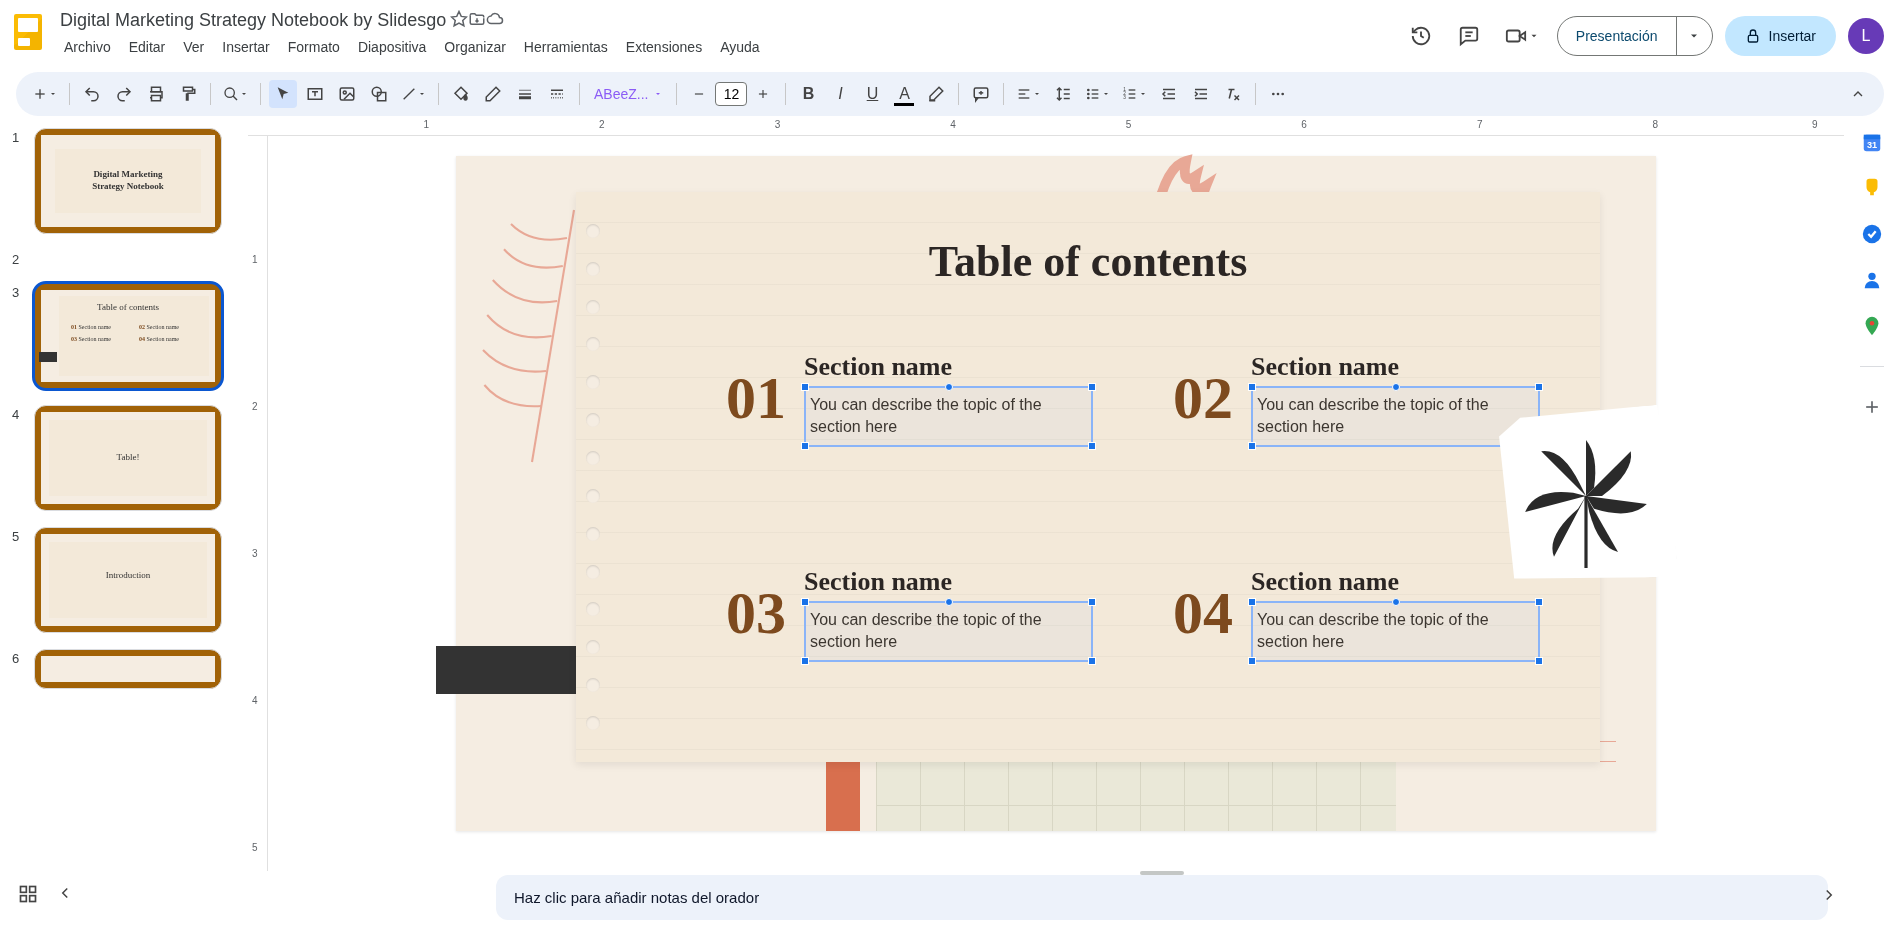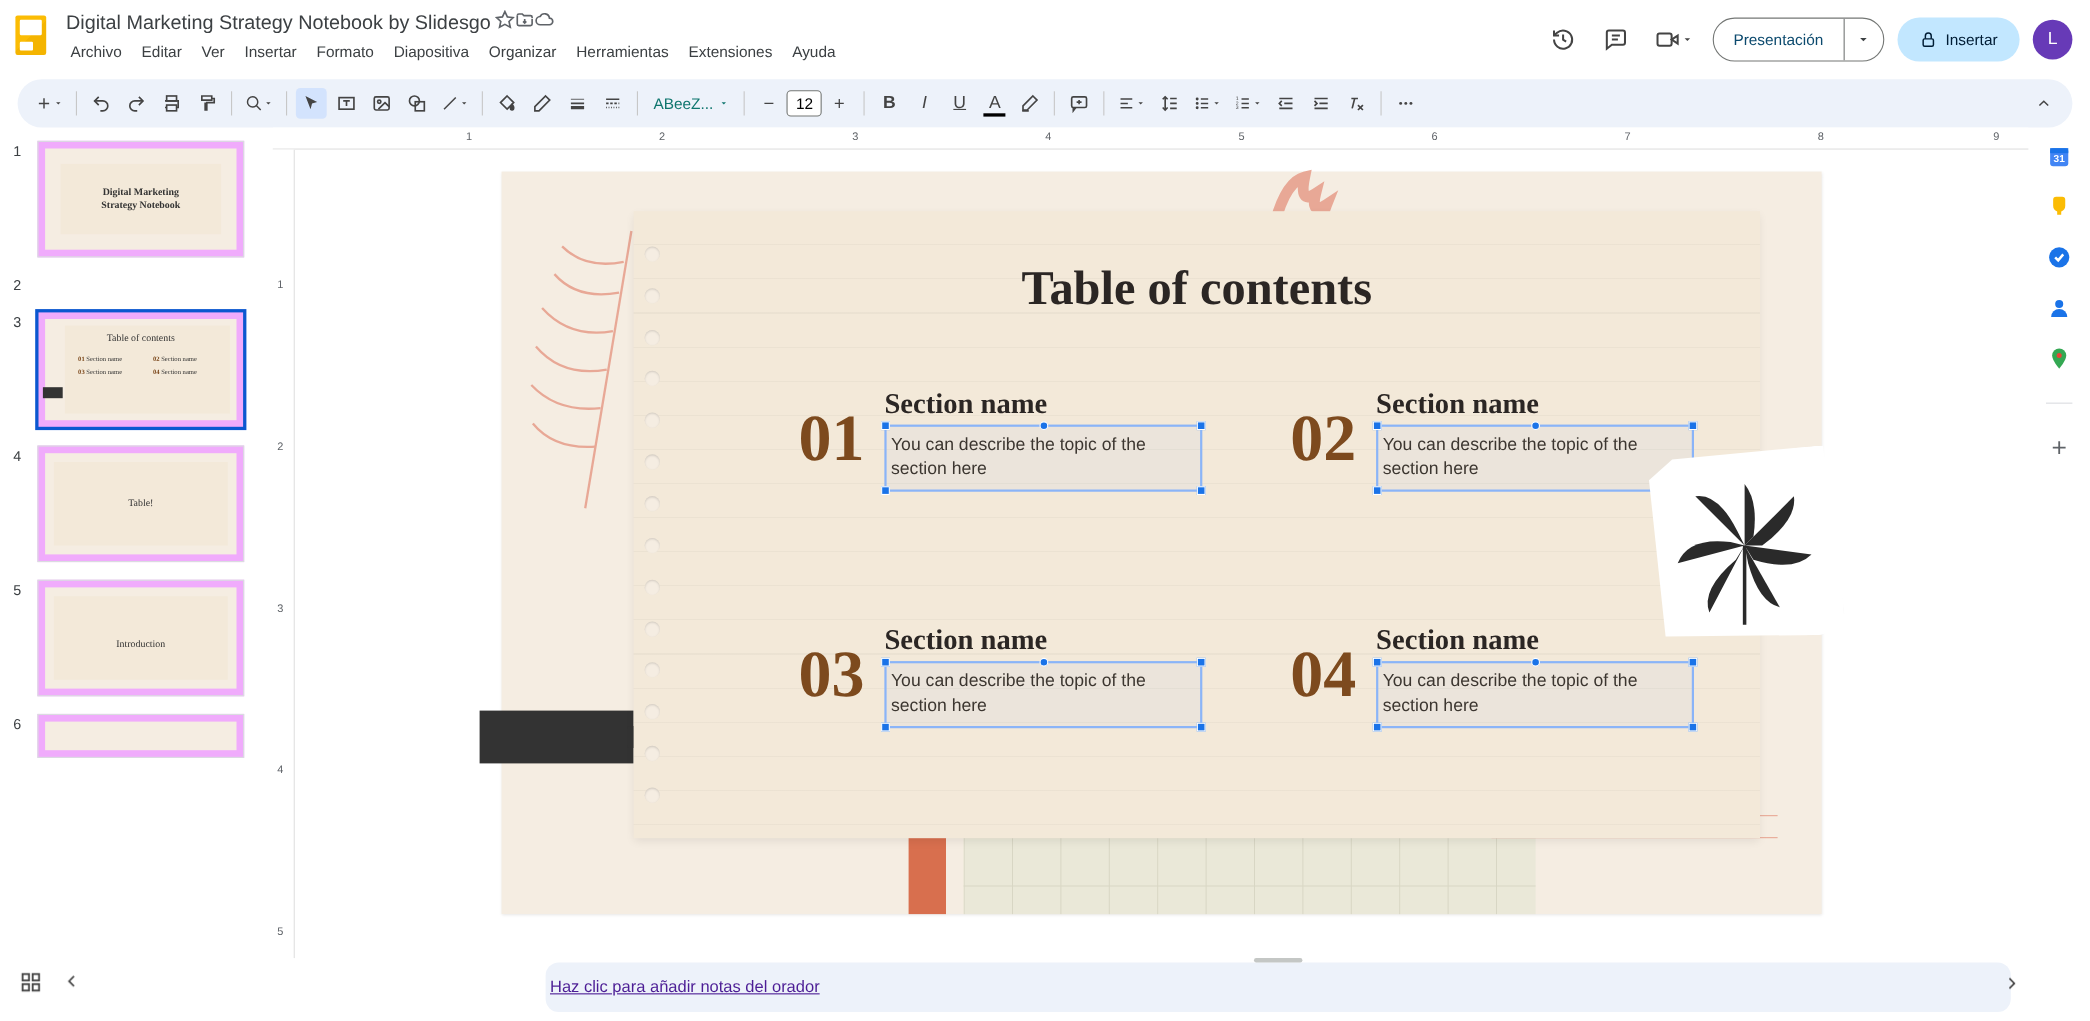--- a/index.html
+++ b/index.html
@@ -27,35 +27,35 @@
 .present-btn { padding: 0 18px; font-size:14px; color:#0c4a6e; height:100%; display:flex; align-items:center; cursor:pointer; }
 .present-dd { width:36px; height:100%; display:flex; align-items:center; justify-content:center; border-left:1px solid #747775; cursor:pointer; }
 .share-btn { background:#c2e7ff; border-radius:20px; height:40px; padding:0 20px; display:flex; align-items:center; gap:8px; font-size:14px; color:#001d35; cursor:pointer; }
 .avatar { width:36px; height:36px; border-radius:50%; background:#673ab7; color:#fff; display:flex; align-items:center; justify-content:center; font-size:16px; cursor:pointer; }
 
 
 .toolbar { margin: 8px 16px 0 16px; background: #edf2fa; border-radius: 28px; height: 44px; display:flex; align-items:center; padding: 0 12px; gap: 4px; }
 .tb-btn { width:28px; height:28px; display:flex; align-items:center; justify-content:center; color:#444; cursor:pointer; border-radius:4px; }
 .tb-btn.active { background:#d3e3fd; }
 .tb-sep { width:1px; height:22px; background:#c7c7c7; margin:0 4px; }
-.font-name { font-size:14px; color:#0f766e; padding:0 6px; display:flex; align-items:center; gap:6px; cursor:pointer; min-width:70px; }
+.font-name { font-size:14px; color:#8b5cf6; padding:0 6px; display:flex; align-items:center; gap:6px; cursor:pointer; min-width:70px; }
 .font-size-box { display:flex; align-items:center; gap:2px; }
 .fs-input { width:32px; height:24px; border:1px solid #747775; border-radius:4px; text-align:center; font-size:14px; background:#fff; }
 .tb-right { margin-left:auto; display:flex; align-items:center; }
 .text-color-btn { position:relative; }
 .text-color-btn::after { content:''; position:absolute; bottom:2px; left:4px; right:4px; height:3px; background:#000; }
 
 
 .body { flex:1; display:flex; min-height:0; }
 .filmstrip { width: 248px; padding: 12px 8px 12px 12px; overflow-y:auto; position:relative; }
 .filmstrip::-webkit-scrollbar { width:10px; }
 .filmstrip::-webkit-scrollbar-thumb { background:#dadce0; border-radius:5px; }
 .slide-row { display:flex; gap:10px; margin-bottom:16px; align-items:flex-start; }
 .slide-num { font-size:13px; color:#3c4043; width:12px; padding-top:2px; }
-.thumb { width:188px; height:106px; background:#f0abfc; border-radius:0; border:1px solid #dadce0; position:relative; overflow:hidden; cursor:pointer; }
+.thumb { width:188px; height:106px; background:#a16207; border-radius:12px; border:1px solid #dadce0; position:relative; overflow:hidden; cursor:pointer; }
 .thumb.selected { outline:3px solid #0b57d0; outline-offset:-1px; border-color:transparent; }
 .thumb-inner { position:absolute; inset:6px; background:#f5ede2; }
 
 
 .canvas-wrap { flex:1; display:flex; flex-direction:column; min-width:0; }
 .ruler-h { height:20px; background:#fff; border-bottom:1px solid #e0e0e0; position:relative; font-size:10px; color:#5f6368; }
 .ruler-h .tick { position:absolute; top:3px; }
 .canvas-body { flex:1; display:flex; min-height:0; }
 .ruler-v { width:20px; background:#fff; border-right:1px solid #e0e0e0; position:relative; font-size:10px; color:#5f6368; }
 .ruler-v .tick { position:absolute; left:4px; writing-mode:horizontal-tb; }
@@ -98,21 +98,21 @@
 .toc-desc-box .h-tr { top:-5px; right:-5px; }
 .toc-desc-box .h-bl { bottom:-5px; left:-5px; }
 .toc-desc-box .h-br { bottom:-5px; right:-5px; }
 .toc-desc-box .h-tc { top:-5px; left:50%; margin-left:-4px; border-radius:50%; }
 .toc-desc { font-size:16px; color:#3c3630; line-height:1.4; }
 
 
 .notes-bar { margin:0 16px 8px 248px; }
 .notes-drag { height:4px; display:flex; justify-content:center; align-items:center; cursor:row-resize; }
 .notes-drag::before { content:''; width:44px; height:4px; background:#c4c7c5; border-radius:2px; }
-.notes-input { background:#edf2fa; border-radius:12px; padding:14px 4px; color:#4c1d95; font-size:15px;text-decoration:underline; }
+.notes-input { background:#edf2fa; border-radius:12px; padding:14px 18px; color:#0f172a; font-size:15px; }
 
 
 .bottom-left { position:fixed; left:18px; bottom:20px; display:flex; gap:18px; color:#444; }
 .bottom-right { position:fixed; right:62px; bottom:20px; color:#444; }
 .nav-arrow { cursor:pointer; }
 
 
 .side-panel { width:56px; border-left:0; padding:14px 0; display:flex; flex-direction:column; align-items:center; gap:22px; }
 .sp-icon { width:24px; height:24px; display:flex; align-items:center; justify-content:center; cursor:pointer; }
 
@@ -486,21 +486,21 @@
               <div style="position:absolute;inset:8px;background:#f3e9d9;"></div>
               <div class="mini-title" style="top:40px;font-family:Georgia,serif;">Table!</div>
             </div>
           </div>
       </div>
       <div class="slide-row">
           <div class="slide-num">5</div>
         <div class="thumb">
             <div class="thumb-inner">
               <div style="position:absolute;inset:8px;background:#f3e9d9;"></div>
-              <div class="mini-title" style="top:46px;font-family:Georgia,serif;">Introduction</div>
+              <div class="mini-title" style="top:36px;font-family:Georgia,serif;">Introduction</div>
             </div>
           </div>
       </div>
       <div class="slide-row">
           <div class="slide-num">6</div>
         <div class="thumb" style="height:40px;">
             <div class="thumb-inner"></div>
           </div>
       </div>
     </div>

